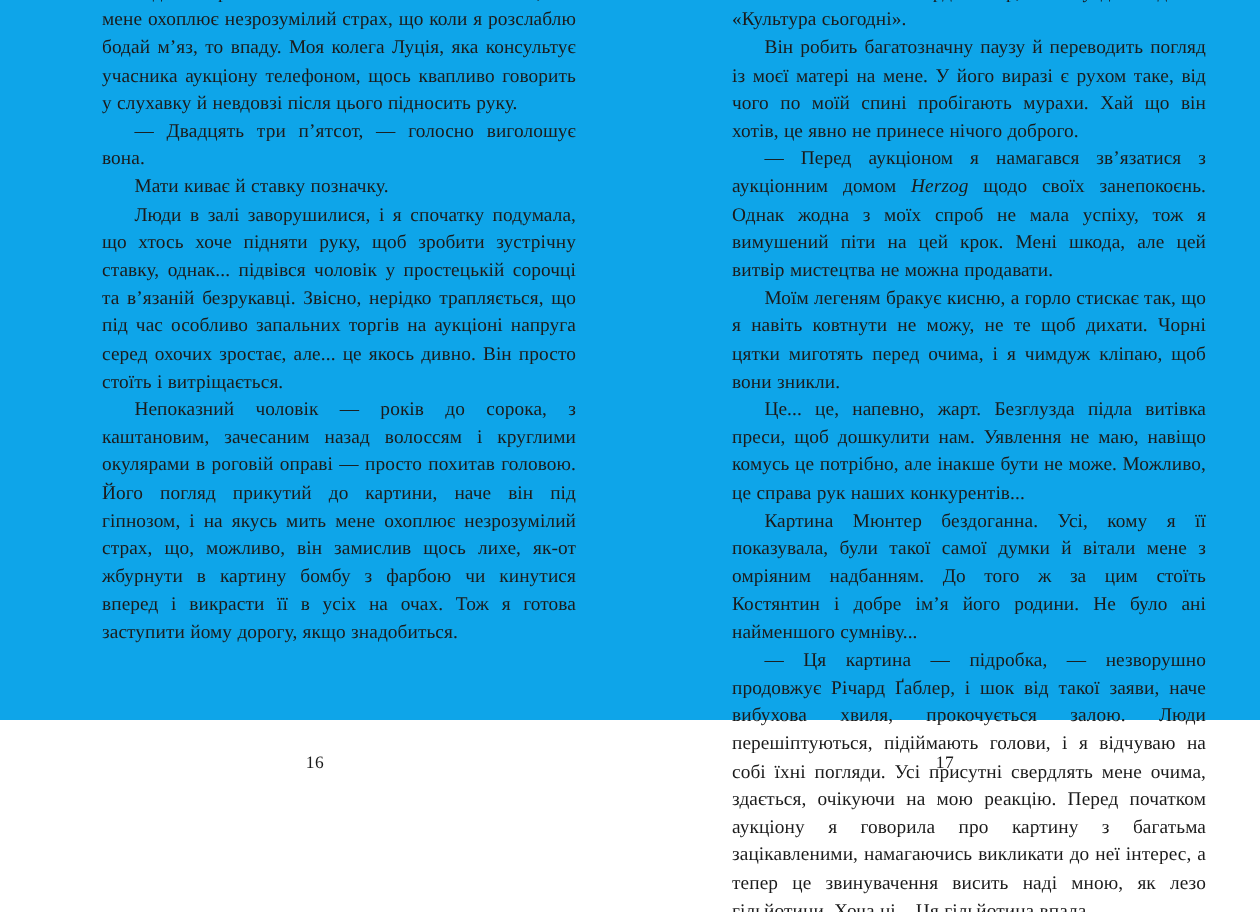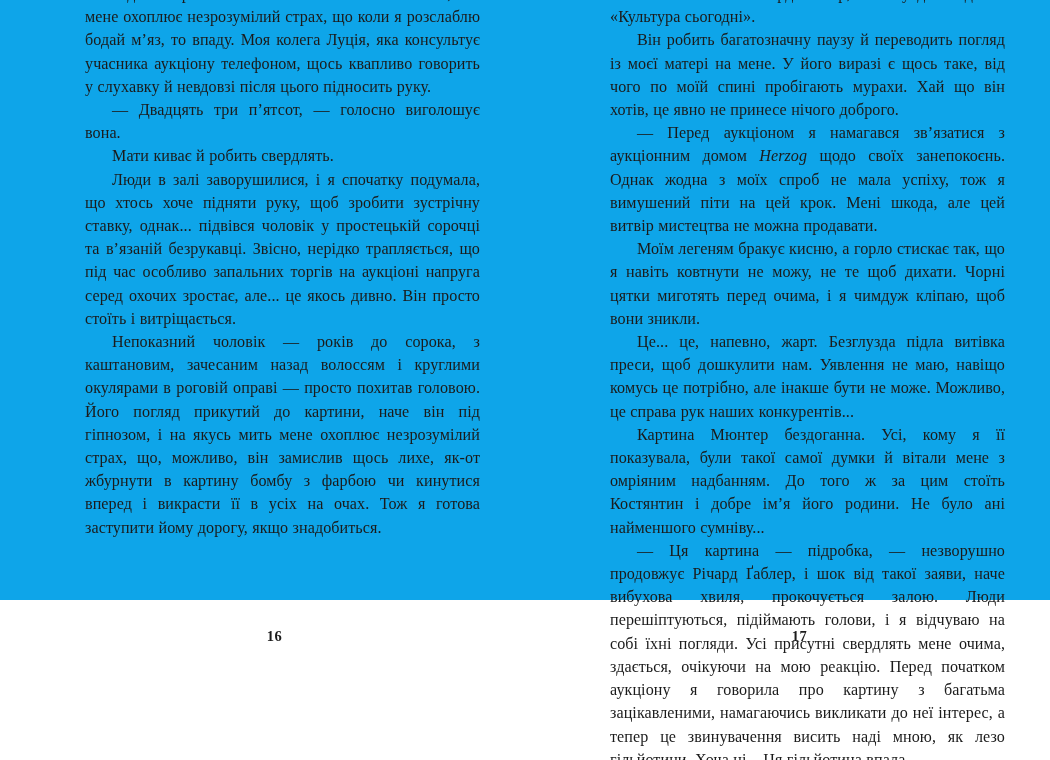--- a/index.html
+++ b/index.html
@@ -55,53 +55,52 @@
     text-indent: 27px;
   }
 
   em.title-it {
     font-style: italic;
   }
 
   .folio {
     position: absolute;
     bottom: 36px;
-    left: 12px;
+    left: 0;
     width: 100%;
     text-align: center;
     font-size: 14.5px;
     line-height: 16px;
     letter-spacing: 0.4px;
     color: #1b1b1b;
-    font-weight: bold;
   }
   .page-left  .folio { padding-right: 38px; }
   .page-right .folio { padding-right: 40px; }
 </style>
 </head>
 <body>
 
 <div class="spread">
 
   <div class="page page-left">
     <div class="textblock">
       <p class="para">Від такої рівної постави вже болить моя спина, але мене охоплює незрозумілий страх, що коли я розслаблю бодай м’яз, то впаду. Моя колега Луція, яка консультує учасника аукціону телефоном, щось квапливо говорить у слухавку й невдовзі після цього підносить руку.</p>
       <p class="para dialogue">— Двадцять три п’ятсот, — голосно виголошує вона.</p>
-      <p class="para">Мати киває й робить свердлять.</p>
+      <p class="para">Мати киває й ставку позначку.</p>
       <p class="para">Люди в залі заворушилися, і я спочатку подумала, що хтось хоче підняти руку, щоб зробити зустрічну ставку, однак... підвівся чоловік у простецькій сорочці та в’язаній безрукавці. Звісно, нерідко трапляється, що під час особливо запальних торгів на аукціоні напруга серед охочих зростає, але... це якось дивно. Він просто стоїть і витріщається.</p>
       <p class="para">Непоказний чоловік — років до сорока, з каштановим, зачесаним назад волоссям і круглими окулярами в роговій оправі — просто похитав головою. Його погляд прикутий до картини, наче він під гіпнозом, і на якусь мить мене охоплює незрозумілий страх, що, можливо, він замислив щось лихе, як-от жбурнути в картину бомбу з фарбою чи кинутися вперед і викрасти її в усіх на очах. Тож я готова заступити йому дорогу, якщо знадобиться.</p>
 
     </div>
     <div class="folio">16</div>
   </div>
 
   <div class="page page-right">
     <div class="textblock">
       <p class="para dialogue"><span>— Мене звати Річард Ґаблер, я пишу для видання «Культура сьогодні».</span><em class="title-it"></em><span></span></p>
-      <p class="para"><span>Він робить багатозначну паузу й переводить погляд із моєї матері на мене. У його виразі є щось таке, від чого по моїй спині пробігають мурахи. Хай що він хотів, це явно не принесе нічого доброго.</span><em class="title-it"></em><span></span></p>
+      <p class="para"><span>Він робить багатозначну паузу й переводить погляд із моєї матері на мене. У його виразі є рухом таке, від чого по моїй спині пробігають мурахи. Хай що він хотів, це явно не принесе нічого доброго.</span><em class="title-it"></em><span></span></p>
       <p class="para dialogue"><span>— Перед аукціоном я намагався зв’язатися з аукціонним домом </span><em class="title-it">Herzog</em><span> щодо своїх занепокоєнь. Однак жодна з моїх спроб не мала успіху, тож я вимушений піти на цей крок. Мені шкода, але цей витвір мистецтва не можна продавати.</span></p>
       <p class="para"><span>Моїм легеням бракує кисню, а горло стискає так, що я навіть ковтнути не можу, не те щоб дихати. Чорні цятки миготять перед очима, і я чимдуж кліпаю, щоб вони зникли.</span><em class="title-it"></em><span></span></p>
       <p class="para"><span>Це... це, напевно, жарт. Безглузда підла витівка преси, щоб дошкулити нам. Уявлення не маю, навіщо комусь це потрібно, але інакше бути не може. Можливо, це справа рук наших конкурентів...</span><em class="title-it"></em><span></span></p>
       <p class="para"><span>Картина Мюнтер бездоганна. Усі, кому я її показувала, були такої самої думки й вітали мене з омріяним надбанням. До того ж за цим стоїть Костянтин і добре ім’я його родини. Не було ані найменшого сумніву...</span><em class="title-it"></em><span></span></p>
       <p class="para dialogue"><span>— Ця картина — підробка, — незворушно продовжує Річард Ґаблер, і шок від такої заяви, наче вибухова хвиля, прокочується залою. Люди перешіптуються, підіймають голови, і я відчуваю на собі їхні погляди. Усі присутні свердлять мене очима, здається, очікуючи на мою реакцію. Перед початком аукціону я говорила про картину з багатьма зацікавленими, намагаючись викликати до неї інтерес, а тепер це звинувачення висить наді мною, як лезо гільйотини. Хоча ні... Ця гільйотина впала</span><em class="title-it"></em><span></span></p>
     </div>
     <div class="folio">17</div>
   </div>
 
 </div>

